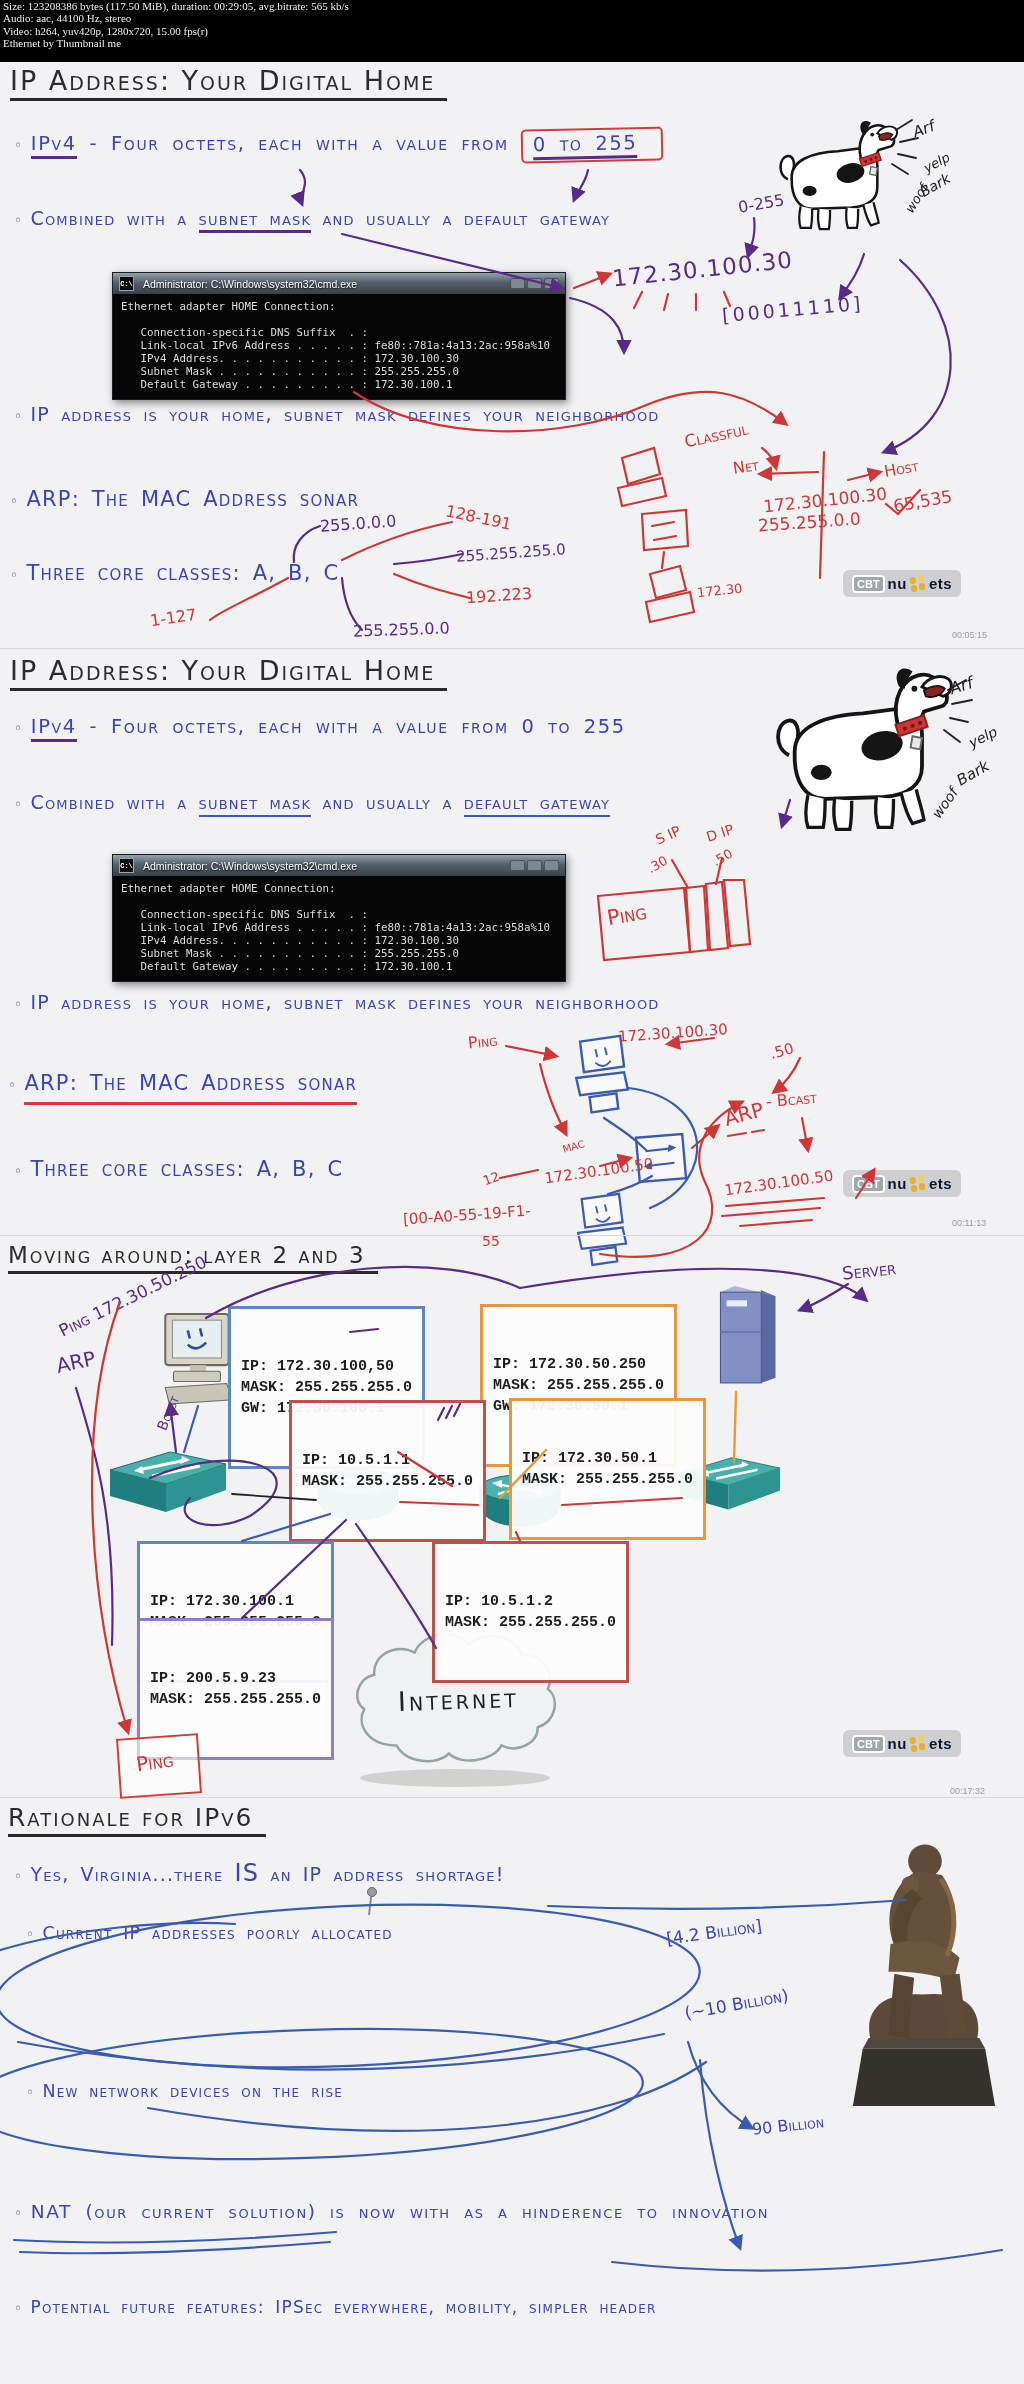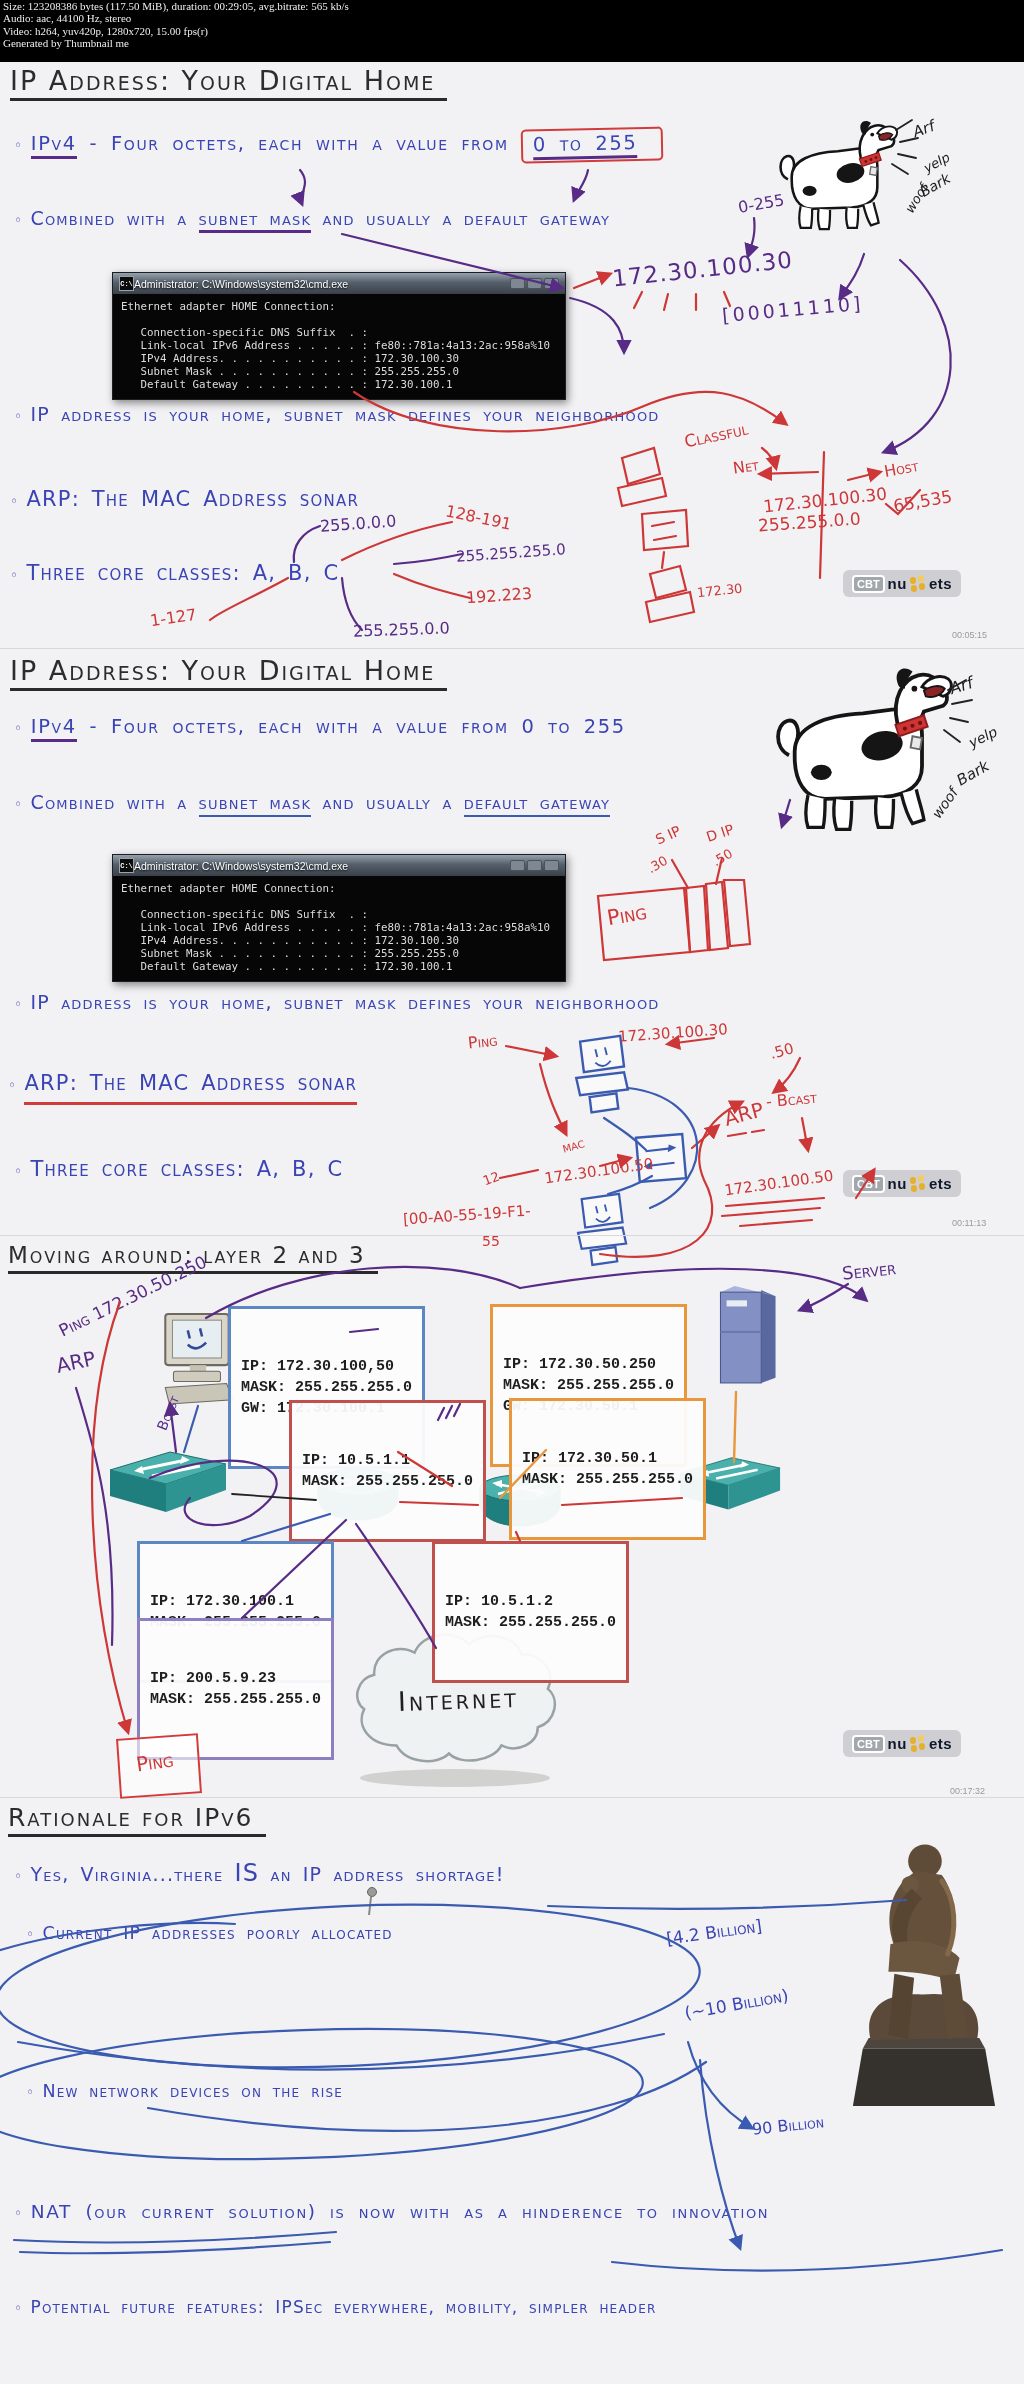--- a/index.html
+++ b/index.html
@@ -22,21 +22,21 @@
           padding:3px 24px 6px 10px;transform:rotate(-1.2deg);}
   .u-redthick{display:inline-block;border-bottom:3.5px solid #d23b3b;padding-bottom:7px;}
   .dw{font-family:"DejaVu Sans",sans-serif;font-style:italic;font-variant:normal;color:#1c1c1c;}
   
   .cmdwin{position:absolute;width:452px;z-index:2;border:1px solid #1b1f24;
           box-shadow:2px 3px 8px rgba(0,0,0,.45);}
   .cmdbar{height:21px;background:linear-gradient(#95a1ad,#55606b 45%,#394049);
           display:flex;align-items:center;padding:0 6px;}
   .cmdicon{width:13px;height:13px;background:#0c0c0c;border:1px solid #9aa2aa;color:#fff;
            font:bold 7px "Liberation Mono",monospace;display:flex;align-items:center;justify-content:center;}
-  .cmdtitle{color:#fff;font:10.5px "Liberation Sans",sans-serif;margin-left:0;
+  .cmdtitle{color:#fff;font:10.5px "Liberation Sans",sans-serif;margin-left:9px;
             text-shadow:0 1px 2px #000;flex:1;white-space:nowrap;overflow:hidden;}
   .cmdbtns{display:flex;gap:2px;}
   .cmdbtns i{width:13px;height:9px;background:#7e8893;border:1px solid #4a525b;border-radius:2px;}
   .cmdbody{background:#060606;padding:6px 8px 8px 8px;}
   .cl{font:10.8px/13px "DejaVu Sans Mono",monospace;color:#dcdcdc;white-space:pre;min-height:13px;}
   
   .ipbox{position:absolute;background:rgba(252,252,252,.95);border:3px solid #888;
          padding:5px 10px;font-family:"Liberation Mono",monospace;font-weight:bold;
          font-size:15px;line-height:21px;color:#1e1e1e;white-space:pre;z-index:2;}
   
@@ -183,21 +183,21 @@
 
     <use href="#thinker" x="822" y="1798" width="200" height="316"></use>
     <circle cx="372" cy="1892" r="4.5" fill="#9a9a9a" stroke="#666"></circle>
     <path d="M371,1897 L369,1915" stroke="#888" stroke-width="2" fill="none"></path>
   </svg>
 
   <div class="hdr">
     <div>Size: 123208386 bytes (117.50 MiB), duration: 00:29:05, avg.bitrate: 565 kb/s</div>
     <div>Audio: aac, 44100 Hz, stereo</div>
     <div>Video: h264, yuv420p, 1280x720, 15.00 fps(r)</div>
-    <div>Generated by Thumbnail me</div>
+    <div>Ethernet by Thumbnail me</div>
   </div>
   <div class="sep" style="top:648px"></div>
     <div class="sep" style="top:1235px"></div>
     <div class="sep" style="top:1797px"></div>
 
   <div class="ttl" style="left:10px;top:66px;font-size:27px">IP Address: Your Digital Home</div>
   <div class="b" style="left:14px;top:128px;font-size:19.5px;letter-spacing:1.6px;word-spacing:5px"><span class="u-purple">IPv4</span><span> - Four octets, each with a value from </span><span class="redbox"><span class="u-purple">0 to 255</span></span></div>
   <div class="b" style="left:14px;top:208px"><span>Combined with a </span><span class="u-purple">subnet mask</span><span> and usually a default gateway</span></div>
 
   <div class="cmdwin" style="left:112px;top:272px">
@@ -323,21 +323,21 @@
 
   <div class="ttl" style="left:8px;top:1243px;font-size:23px">Moving around: layer 2 and 3</div>
   <div class="n purple" style="left:52px;top:1288px;font-size:17px;transform:rotate(-26deg)">Ping 172.30.50.250</div>
   <div class="n purple" style="left:56px;top:1352px;font-size:20px;transform:rotate(-12deg)">ARP</div>
   <div class="n purple" style="left:150px;top:1406px;font-size:14px;transform:rotate(-68deg)">Bcast</div>
   <div class="n purple" style="left:842px;top:1262px;font-size:18px;transform:rotate(-6deg)">Server</div>
 
   <div class="ipbox" style="left:228px;top:1306px;border-color:#5d87c2">
     <div>IP: 172.30.100,50</div><div>MASK: 255.255.255.0</div><div>GW: 172.30.100.1</div>
   </div>
-  <div class="ipbox" style="left:490px;top:1304px;border-color:#e8973c">
+  <div class="ipbox" style="left:480px;top:1304px;border-color:#e8973c">
     <div>IP: 172.30.50.250</div><div>MASK: 255.255.255.0</div><div>GW: 172.30.50.1</div>
   </div>
   <div class="ipbox" style="left:289px;top:1400px;border-color:#c0504d">
     <div>IP: 10.5.1.1</div><div>MASK: 255.255.255.0</div>
   </div>
   <div class="ipbox" style="left:509px;top:1398px;border-color:#e8973c">
     <div>IP: 172.30.50.1</div><div>MASK: 255.255.255.0</div>
   </div>
   <div class="ipbox" style="left:137px;top:1541px;border-color:#5d87c2">
     <div>IP: 172.30.100.1</div><div>MASK: 255.255.255.0</div>

